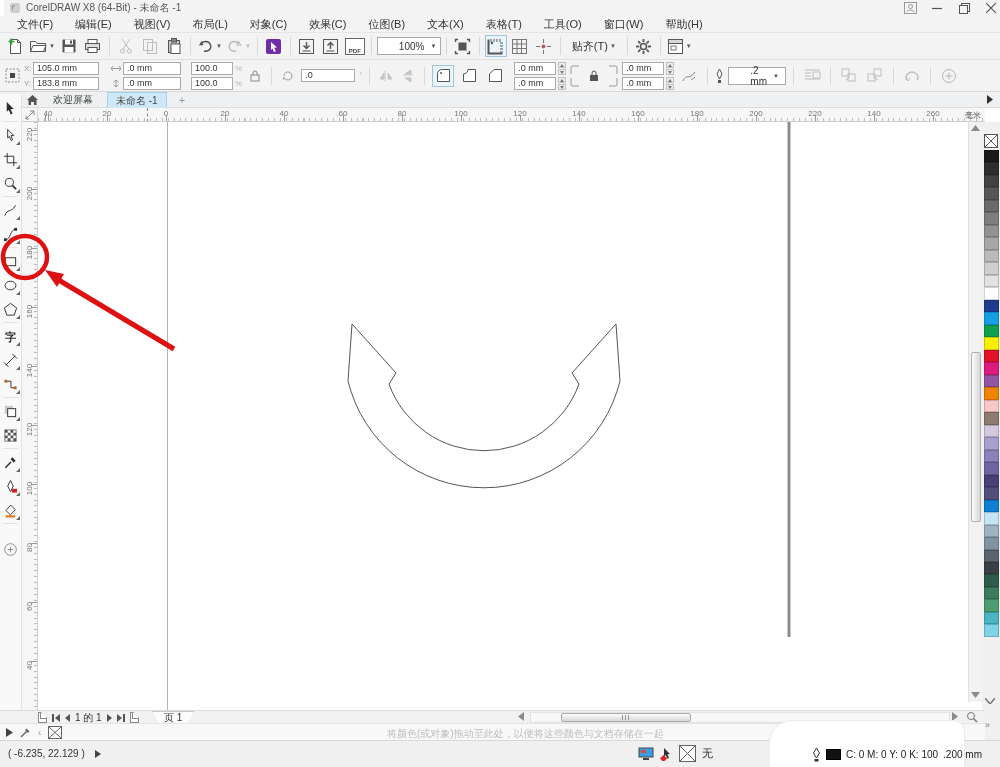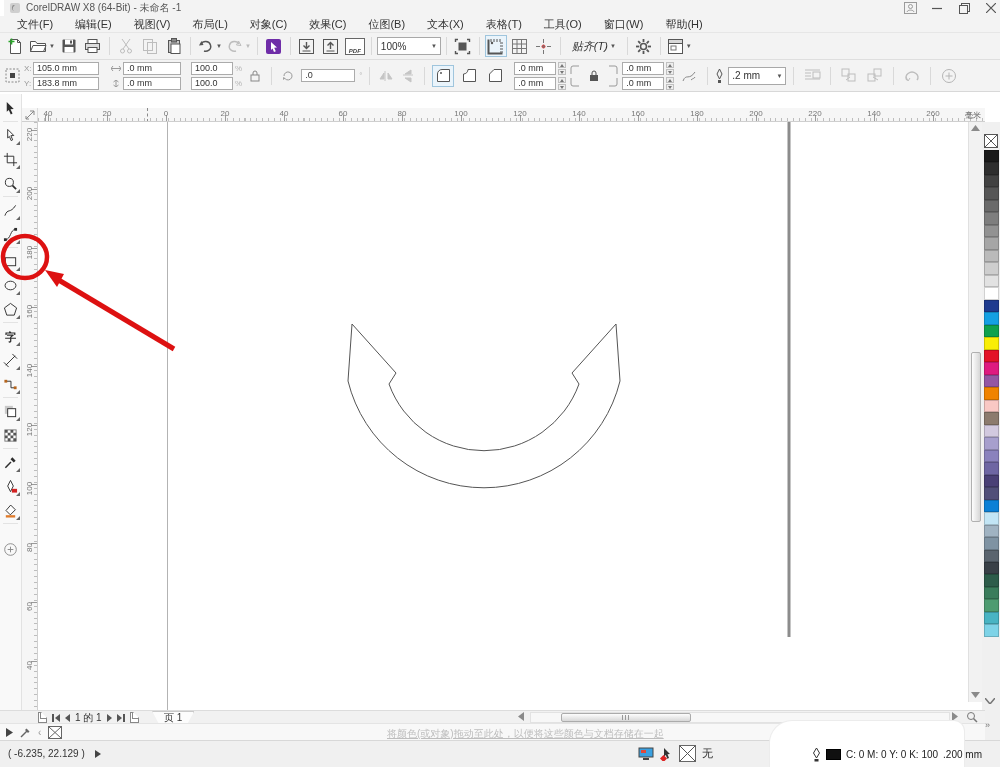--- a/index.html
+++ b/index.html
@@ -11,28 +11,28 @@
   #titlebar{left:4px;top:0;width:1000px;height:16px;background:#f3f3f3;display:flex;align-items:center;padding-left:5px;}
   #title-text{font-size:10px;color:#555;margin-left:5px;}
   #win-controls{position:absolute;right:2px;top:0;display:flex;gap:13px;align-items:center;height:16px;padding-right:4px;}
   .winbtn{width:14px;height:12px;display:flex;align-items:center;justify-content:center;}
   
   #menubar{left:0;top:16px;width:1000px;height:17px;background:#f3f3f3;display:flex;padding-left:6px;border-bottom:1px solid #e6e6e6;}
   .menu-item{padding:0 11px;font-size:11px;color:#333;line-height:17px;}
   
   #toolbar{left:0;top:33px;width:1000px;height:27px;background:#f3f3f3;border-bottom:1px solid #dedede;display:flex;align-items:center;padding-left:4px;gap:2px;}
   #propbar{left:0;top:60px;width:1000px;height:32px;background:#f3f3f3;border-bottom:1px solid #d8d8d8;display:flex;align-items:center;padding-left:5px;gap:4px;}
-  .tbtn{display:flex;align-items:center;justify-content:center;min-width:22px;height:22px;border:1px solid transparent;font-style:italic;}
+  .tbtn{display:flex;align-items:center;justify-content:center;min-width:22px;height:22px;border:1px solid transparent;}
   .tbtn.small{min-width:18px;height:18px;}
   .tbtn.active{border:1px solid #9fc5dd;background:#eaf4fb;}
   .vsep{width:1px;height:18px;background:#d9d9d9;margin:0 3px;flex:none;}
   .dd{font-size:6px;color:#555;margin-left:2px;}
   .gray *{stroke:#bdbdbd !important;fill:none;}
   .grayfill *{fill:#c5c5c5 !important;stroke:#c5c5c5 !important;}
-  .selbox{display:flex;align-items:center;background:#fff;border:1px solid #a8a8a8;height:18px;padding:0 3px;font-size:10px;}
+  .selbox{display:flex;align-items:center;background:#fff;border:1px solid #a8a8a8;height:18px;padding:0 21px;font-size:10px;}
   .selbox .dd{margin-left:auto;padding-left:6px;}
   .field{background:#fff;border:1px solid #ababab;height:13px;font-size:9px;line-height:11px;padding:0 3px;color:#333;}
   .stack{display:flex;flex-direction:column;gap:2px;}
   .frow{display:flex;align-items:center;gap:2px;}
   .flabel{font-size:8px;color:#999;width:7px;}
   .pct{font-size:8px;color:#b5b5b5;}
   .stepper{display:flex;flex-direction:column;gap:1px;}
   .stepper b{width:8px;height:6px;background:#eee;border:1px solid #c0c0c0;position:relative;}
   .stepper b::after{content:"";position:absolute;left:1px;top:1px;border:2px solid transparent;}
   .stepper b.up::after{border-bottom:3px solid #777;top:-1px;}
@@ -85,21 +85,21 @@
   #pageinfo{font-size:10px;color:#333;}
   #pagetab{position:absolute;left:152px;top:0;height:13px;background:#fcfcfc;padding:0 12px;font-size:10px;line-height:13px;clip-path:polygon(0 0,100% 0,calc(100% - 7px) 100%,7px 100%);box-shadow:inset 0 0 0 1px #c9c9c9;}
   #hs-left{position:absolute;left:518px;top:1px;}
   #hs-track{position:absolute;left:530px;top:1px;width:420px;height:11px;background:#f7f7f7;border:1px solid #e2e2e2;}
   #hs-thumb{position:absolute;left:30px;top:0;width:130px;height:9px;background:linear-gradient(#fdfdfd,#d8d8d8);border:1px solid #ababab;border-radius:2px;display:flex;align-items:center;justify-content:center;}
   #hs-thumb i{width:9px;height:5px;background:repeating-linear-gradient(to right,#999 0 1px,transparent 1px 3px);}
   #hs-right{position:absolute;left:952px;top:1px;}
   #hs-zoom{position:absolute;left:966px;top:0px;}
   #docpal-row{left:0;top:723px;width:985px;height:17px;background:#f8f8f8;border-top:1px solid #e4e4e4;}
   #docpal-icons{position:absolute;left:6px;top:2px;display:flex;align-items:center;gap:7px;}
-  #docpal-hint{position:absolute;left:387px;top:3px;font-size:10px;color:#bdbdbd;text-decoration:underline;}
+  #docpal-hint{position:absolute;left:387px;top:3px;font-size:10px;color:#bdbdbd;}
   .xbox{background:#fff;border:1px solid #666;position:relative;}
   
   #statusbar{left:0;top:740px;width:1000px;height:27px;background:#f0f0f0;border-top:1px solid #d8d8d8;}
   #coords{position:absolute;left:8px;top:7px;font-size:10px;color:#333;}
   #coords-fly{position:absolute;left:95px;top:9px;}
   #status-center{position:absolute;left:638px;top:4px;display:flex;align-items:center;gap:6px;}
   #fill-none-label{font-size:11px;color:#333;}
   #blob{position:absolute;left:770px;top:-20px;width:194px;height:47px;background:#fff;border-radius:22px 10px 0 0;box-shadow:0 0 0 1px #ececec;}
   #status-right{position:absolute;left:812px;top:6px;display:flex;align-items:center;gap:5px;z-index:6;}
   #outline-swatch{width:15px;height:11px;background:#101010;border:1px solid #000;}
@@ -513,20 +513,35 @@
       </span>
     <span class="vsep"></span>
     <span class="tbtn">
         <svg width="16" height="16" viewBox="0 0 16 16">
           <circle cx="8" cy="8" r="6.5" fill="none" stroke="#b5b5b5"></circle>
           <path d="M8 4.5 v7 M4.5 8 h7" stroke="#b5b5b5"></path>
         </svg>
       </span>
   </div>
 
+  <div id="tabbar" class="abs">
+    <span>
+        <svg width="13" height="12" viewBox="0 0 13 12">
+          <path d="M6.5 1 L12 6 H10.5 V11 H8 V8 H5 V11 H2.5 V6 H1 Z" fill="#555"></path>
+        </svg>
+      </span>
+    <span class="doctab">欢迎屏幕</span>
+    <span class="doctab active">未命名 -1</span>
+    <span id="tab-new">+</span>
+    <span id="tab-scroll">
+        <svg width="8" height="9">
+          <path d="M1 0 L7 4.5 L1 9 Z" fill="#333"></path>
+        </svg>
+      </span>
+  </div>
 
   <div id="ruler-corner" class="abs">
       <svg width="10" height="10" viewBox="0 0 10 10">
         <path d="M1 9 L9 1 M9 1 h-4 M9 1 v4 M1 9 h3 M1 9 v-3" stroke="#888" fill="none"></path>
       </svg>
     </div>
   <div id="hruler" class="abs">
     <span class="minor"></span>
       <span class="major"></span>
     <span id="cursor-marker"></span>

